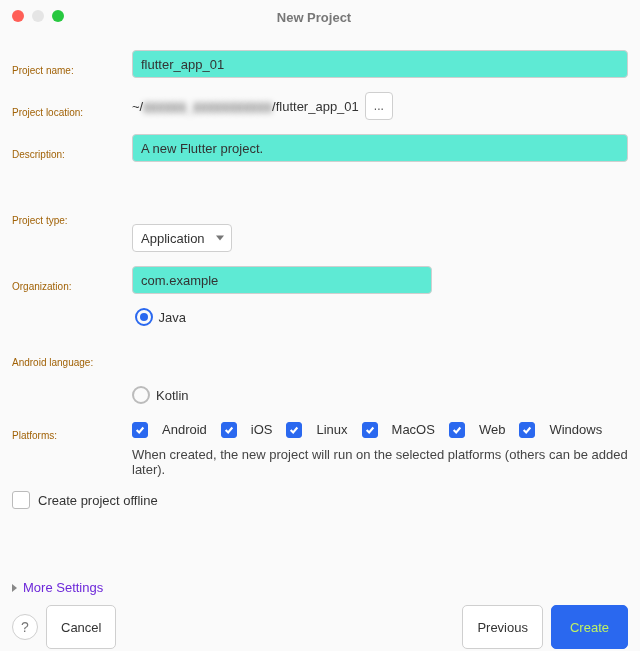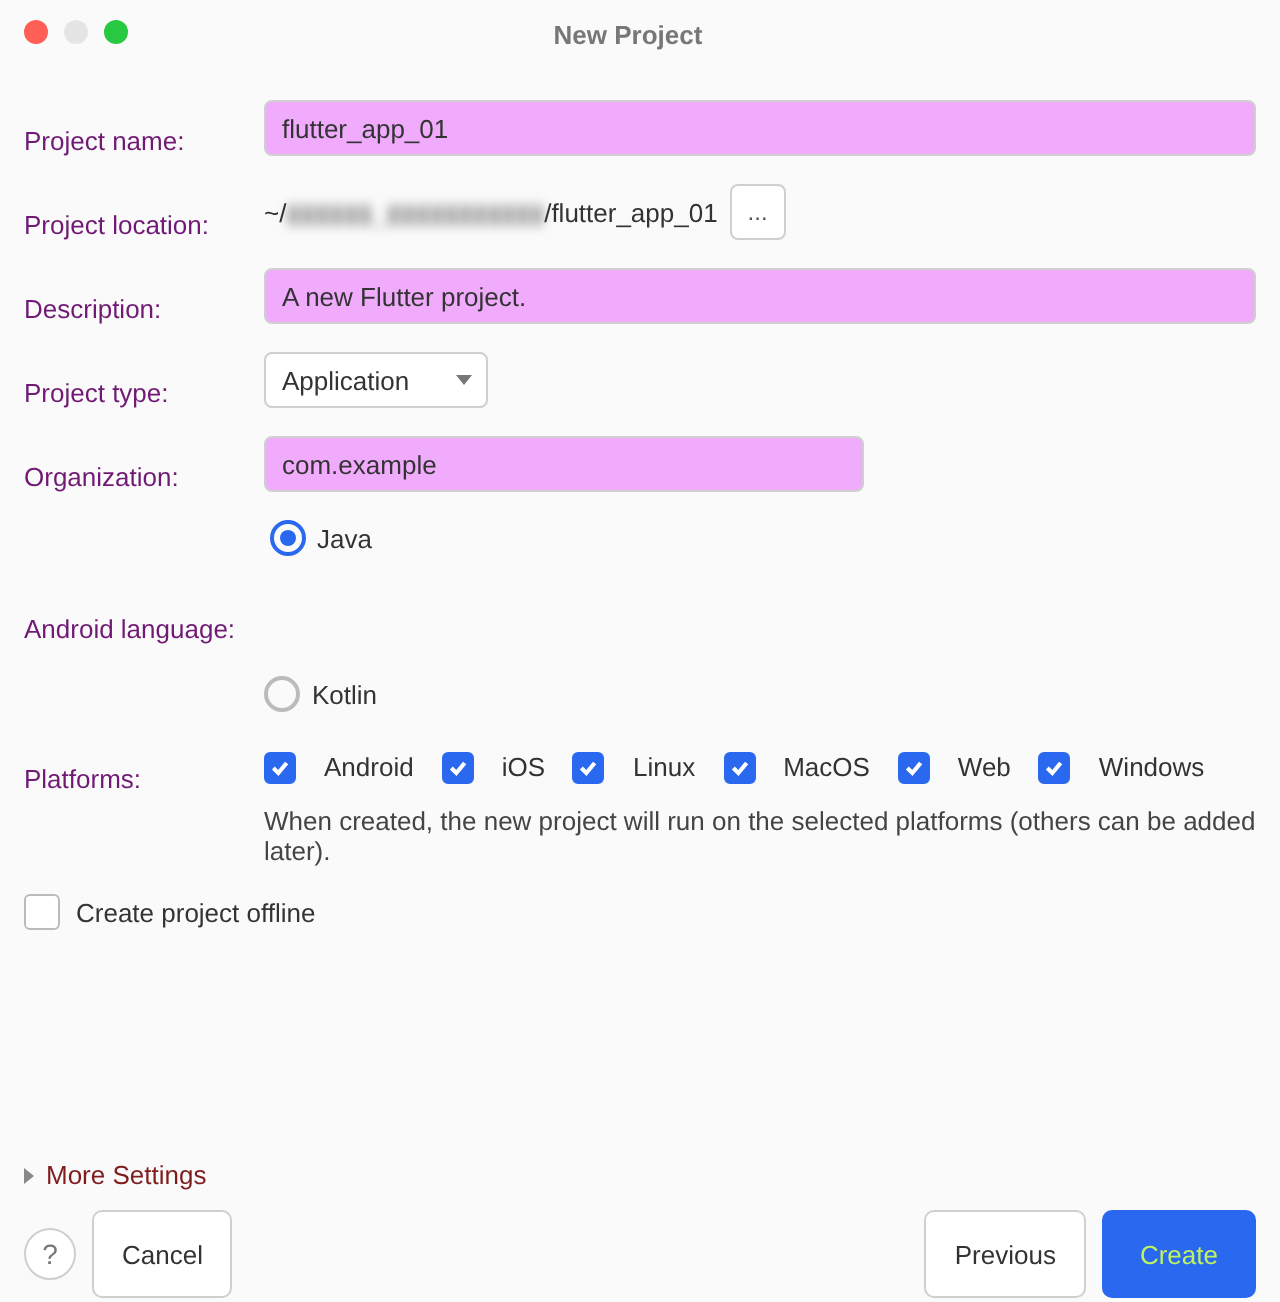--- a/index.html
+++ b/index.html
@@ -36,56 +36,57 @@
       padding: 28px 12px 0 12px;
     }
     .row {
       display: flex;
       align-items: center;
       margin-bottom: 14px;
     }
     .label-col {
       width: 120px;
       flex: 0 0 120px;
-      color: #701a75;
-      font-size: 13px;
+      color: #a16207;
+      font-size: 10px;
       margin-top: 12px;
     }
     .field-col {
       flex: 1;
       display: flex;
       align-items: center;
       gap: 6px;
     }
     input.text-input {
       width: 100%;
       height: 28px;
       border: 1px solid #cfcfcf;
       border-radius: 4px;
       padding: 0 8px;
       font-size: 13px;
       color: #333;
-      background: #f0abfc;
+      background: #5eead4;
     }
     .browse-btn {
       width: 28px;
       height: 28px;
       border: 1px solid #cfcfcf;
       border-radius: 4px;
       background: #fff;
       display: flex;
       align-items: center;
       justify-content: center;
       cursor: pointer;
       font-size: 12px;
       color: #555;
     }
     .select-wrap {
       position: relative;
-      width: 112px;
+      width: 100px;
+      margin-top: 48px;
     }
     select.select-input {
       width: 100%;
       height: 28px;
       border: 1px solid #cfcfcf;
       border-radius: 4px;
       padding: 0 24px 0 8px;
       font-size: 13px;
       color: #333;
       background: #fff;
@@ -141,21 +142,21 @@
     }
     .offline-row .checkbox-item { gap: 8px; }
     .offline-row .cb-box { width: 18px; height: 18px; background: #fff; }
     .more-settings {
       position: absolute;
       bottom: 56px;
       left: 12px;
       display: flex;
       align-items: center;
       gap: 6px;
-      color: #7f1d1d;
+      color: #6d28d9;
       cursor: pointer;
       font-size: 13px;
     }
     .chevron {
       width: 0; height: 0;
       border-top: 4px solid transparent;
       border-bottom: 4px solid transparent;
       border-left: 5px solid #888;
     }
     .footer {

